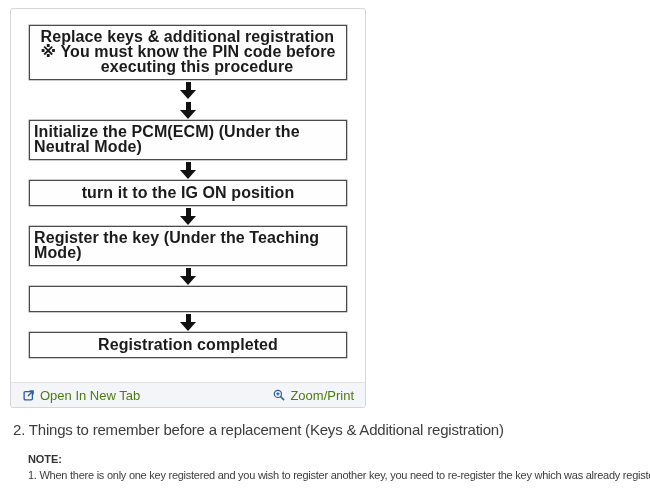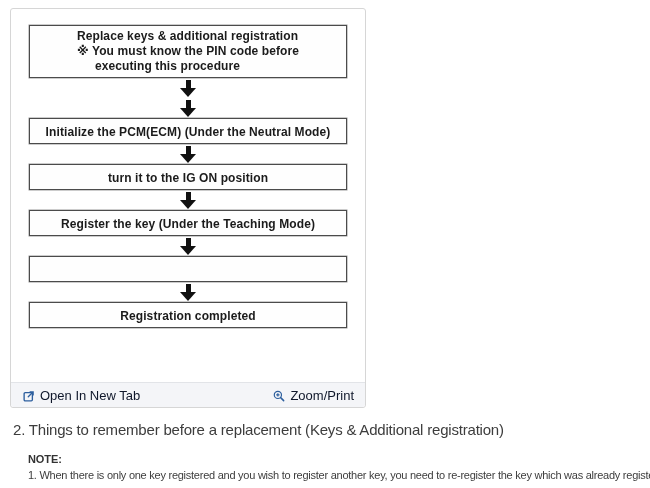--- a/index.html
+++ b/index.html
@@ -22,27 +22,27 @@
   .flow-step {
     border: 1px solid #4b4b4b;
     box-shadow: 0 0 0 0.5px #9a9a9a;
     padding: 3px 4px;
     text-align: center;
     background: #fefefe;
   }
   .flow-lines {
     display: inline-block;
     text-align: left;
-    font-size: 12px;
+    font-size: 16px;
     font-weight: bold;
     line-height: 15px;
     color: #1b1b1b;
     letter-spacing: 0.1px;
   }
-  .flow-line.indent { padding-left: 18px; }
+  .flow-line.indent { padding-left: 18px; text-align: center; }
   .arrow-wrap {
     height: 20px;
     display: flex; align-items: center; justify-content: center;
     flex: 0 0 auto;
   }
   .arrow-down { position: relative; width: 17px; height: 17px; }
   .arrow-down .stem {
     position: absolute; left: 6px; top: 0;
     width: 5px; height: 9px; background: #111;
   }
@@ -58,22 +58,22 @@
   .panel-footer {
     flex: 0 0 auto;
     height: 25px;
     background: #f4f5f8;
     border-top: 1px solid #e2e4e8;
     border-radius: 0 0 3px 3px;
     display: flex; align-items: center; justify-content: space-between;
     padding: 0 11px 0 12px;
   }
   .footer-link {
-    display: inline-flex; align-items: flex-end; gap: 5px;
-    color: #0f172a;
+    display: inline-flex; align-items: flex-start; gap: 5px;
+    color: #4d7c0f;
     font-size: 13px;
     text-decoration: none;
     cursor: pointer;
     line-height: 1;
   }
   .footer-link svg { display: block; }
 
   
   .page-text { position: absolute; left: 13px; top: 421px; width: 634px; color: #3d3d3d; }
   .section-heading {

